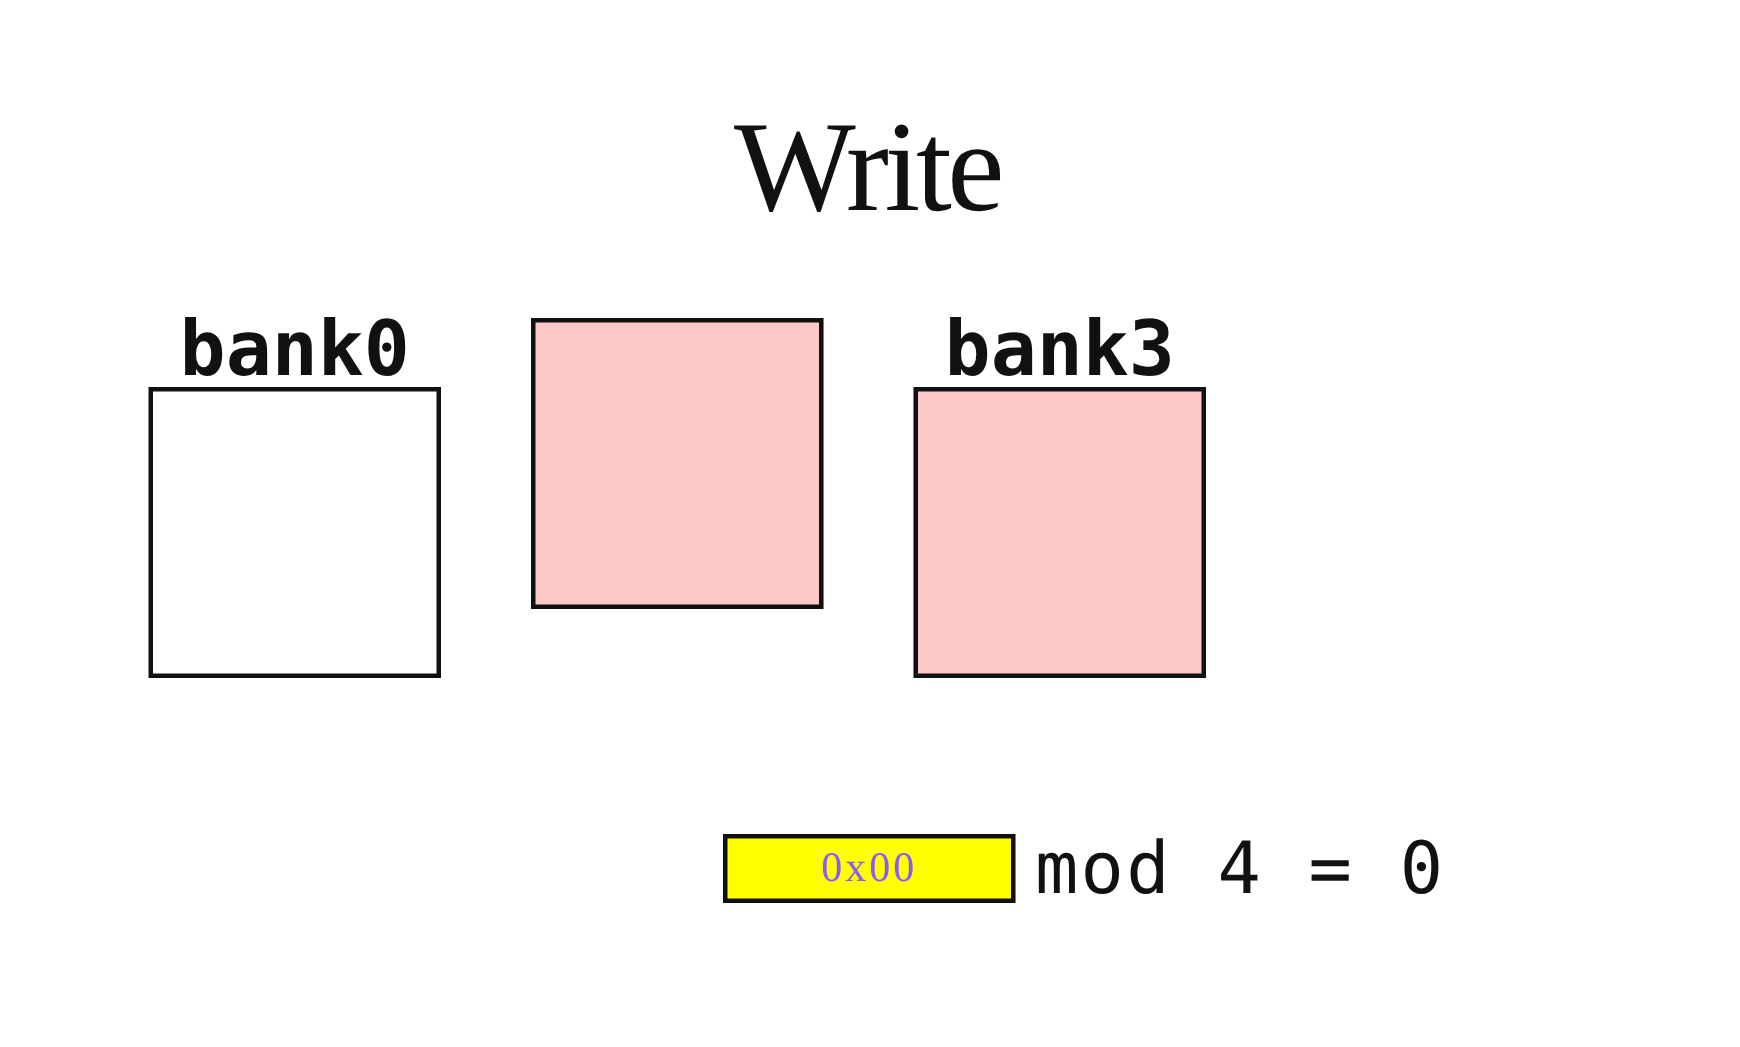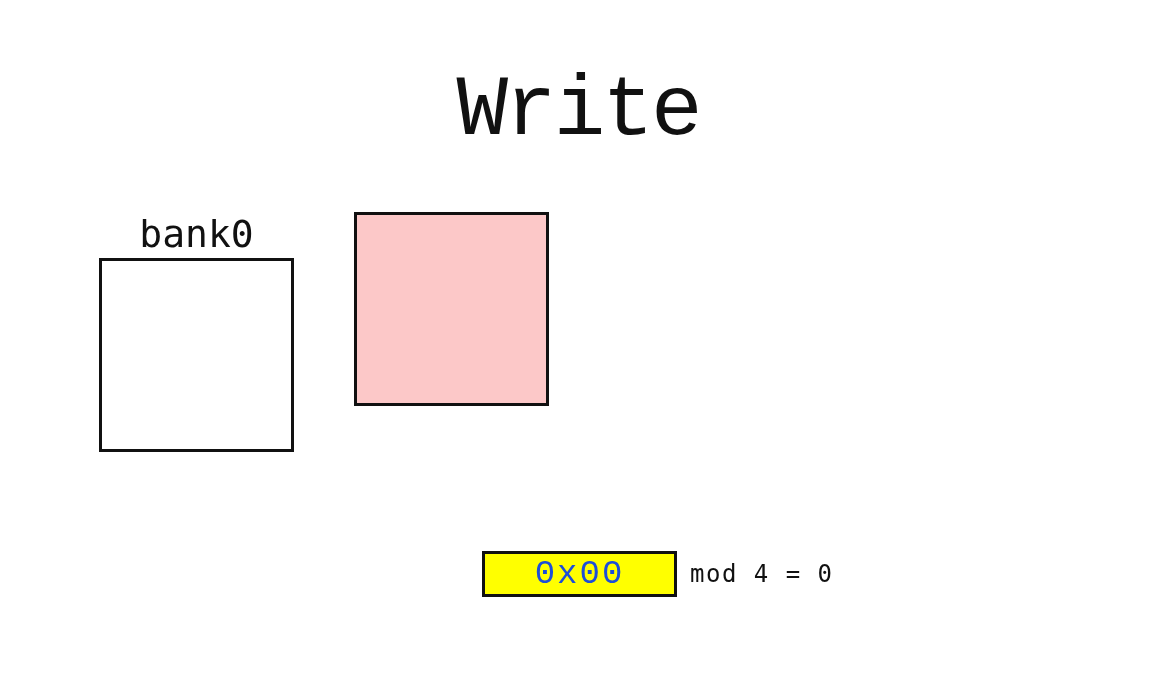--- a/index.html
+++ b/index.html
@@ -15,21 +15,21 @@
     overflow: hidden;
     font-family: "DejaVu Sans Mono", monospace;
     color: #111111;
   }
   .title {
     position: absolute;
     left: 0;
     right: 4px;
     top: 62px;
     text-align: center;
-    font-family: Liberation Mono, monospace;
+    font-family: Liberation Serif, serif;
     font-size: 86px;
     font-weight: 400;
     letter-spacing: -3px;
     line-height: 1.15;
     color: #111111;
     white-space: pre;
   }
   .banks-row {
     position: absolute;
     left: 99px;
@@ -39,24 +39,25 @@
   }
   .bank {
     width: 195px;
     display: flex;
     flex-direction: column;
     align-items: center;
   }
   .bank-label {
     height: 46px;
     line-height: 44px;
-    font-size: 38px;
+    font-size: 51px;
     font-family: "DejaVu Sans Mono", monospace;
     color: #111111;
     white-space: pre;
+    font-weight: bold;
   }
   .bank-box {
     box-sizing: border-box;
     width: 195px;
     height: 194px;
     border: 3px solid #111111;
     background: #ffffff;
   }
   .address-row {
     position: absolute;
@@ -69,28 +70,28 @@
   .address-box {
     box-sizing: border-box;
     width: 195px;
     height: 46px;
     border: 3px solid #111111;
     display: flex;
     align-items: center;
     justify-content: center;
   }
   .address-value {
-    font-size: 34px;
-    font-family: Liberation Mono, monospace;
+    font-size: 28px;
+    font-family: Liberation Serif, serif;
     letter-spacing: 2px;
-    color: #1d4ed8;
+    color: #8b5cf6;
     white-space: pre;
   }
   .equation {
-    font-size: 24px;
+    font-size: 48px;
     font-family: "DejaVu Sans Mono", monospace;
     letter-spacing: 1.5px;
     color: #111111;
     white-space: pre;
   }
 </style>
 </head>
 <body>
 
 <div id="canvas">
@@ -102,20 +103,24 @@
     <div class="bank">
       <div class="bank-label">bank0</div>
       <div class="bank-box" style="background-color: rgb(255, 255, 255);"></div>
     </div>
 
 
     <div class="bank">
       <div class="bank-box" style="background-color: rgb(252, 200, 200);"></div>
     </div>
 
+    <div class="bank">
+      <div class="bank-label">bank3</div>
+      <div class="bank-box" style="background-color: rgb(252, 200, 200);"></div>
+    </div>
 
   </div>
 
   <div class="address-row">
     <div class="address-box" style="background-color: rgb(255, 255, 0);">
       <span class="address-value">0x00</span>
     </div>
     <div class="equation">mod 4 = 0</div>
   </div>
 

